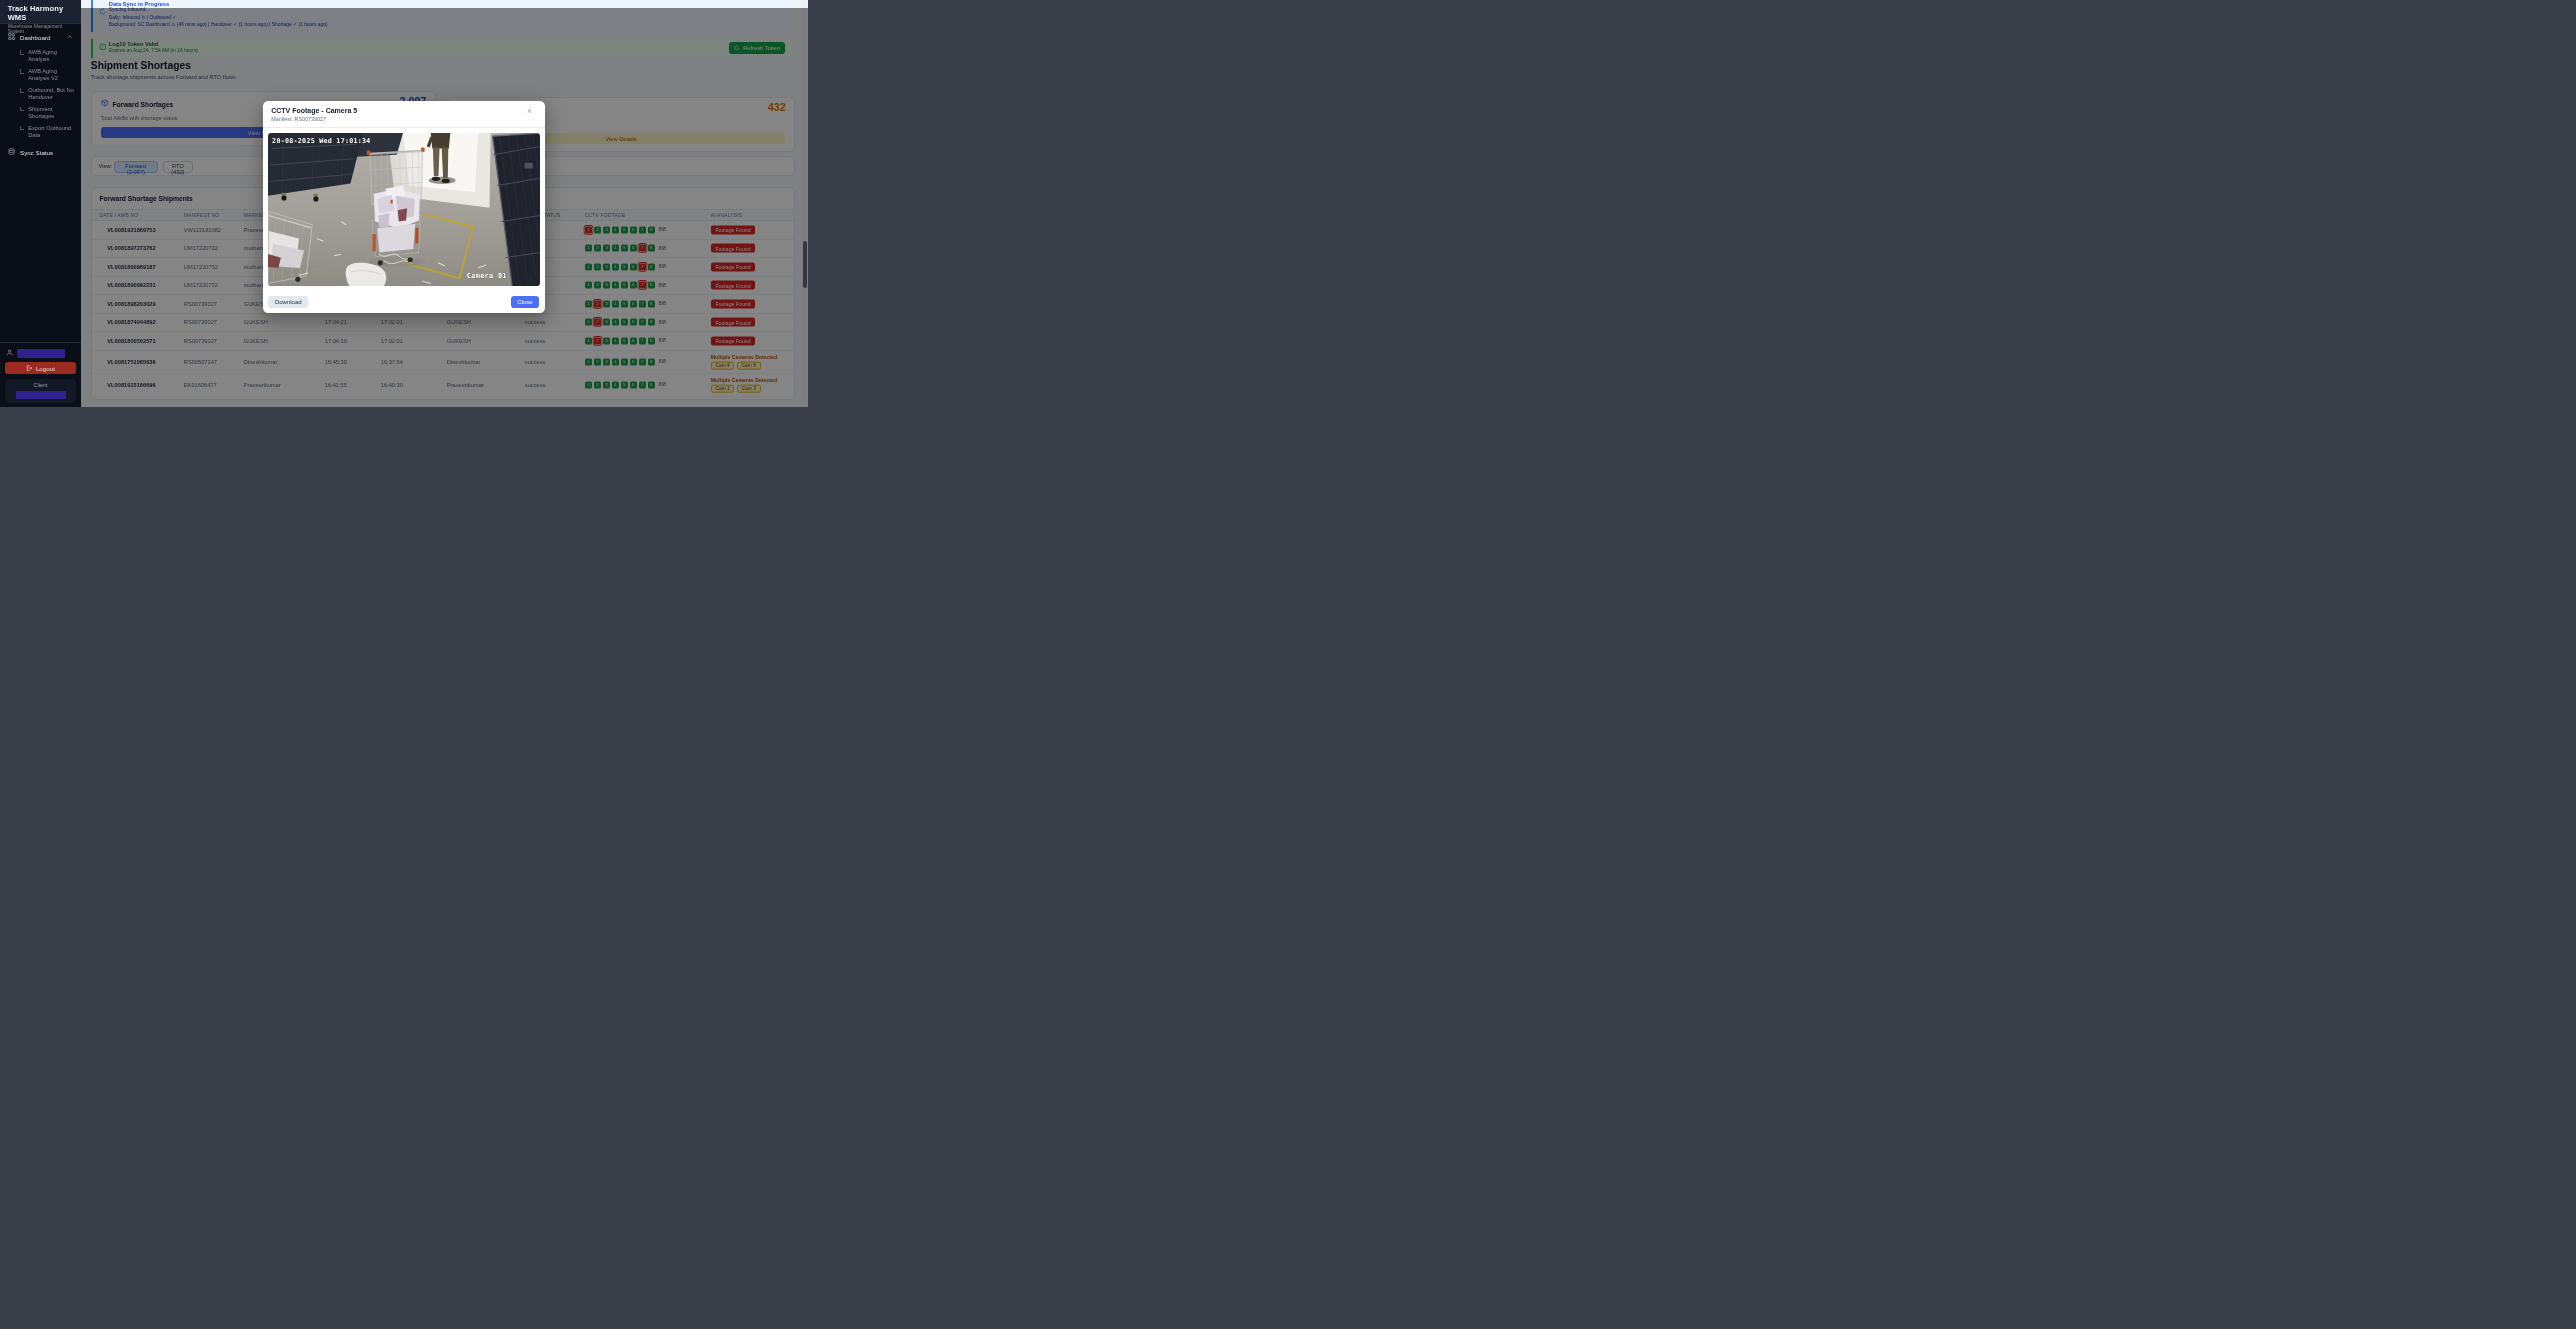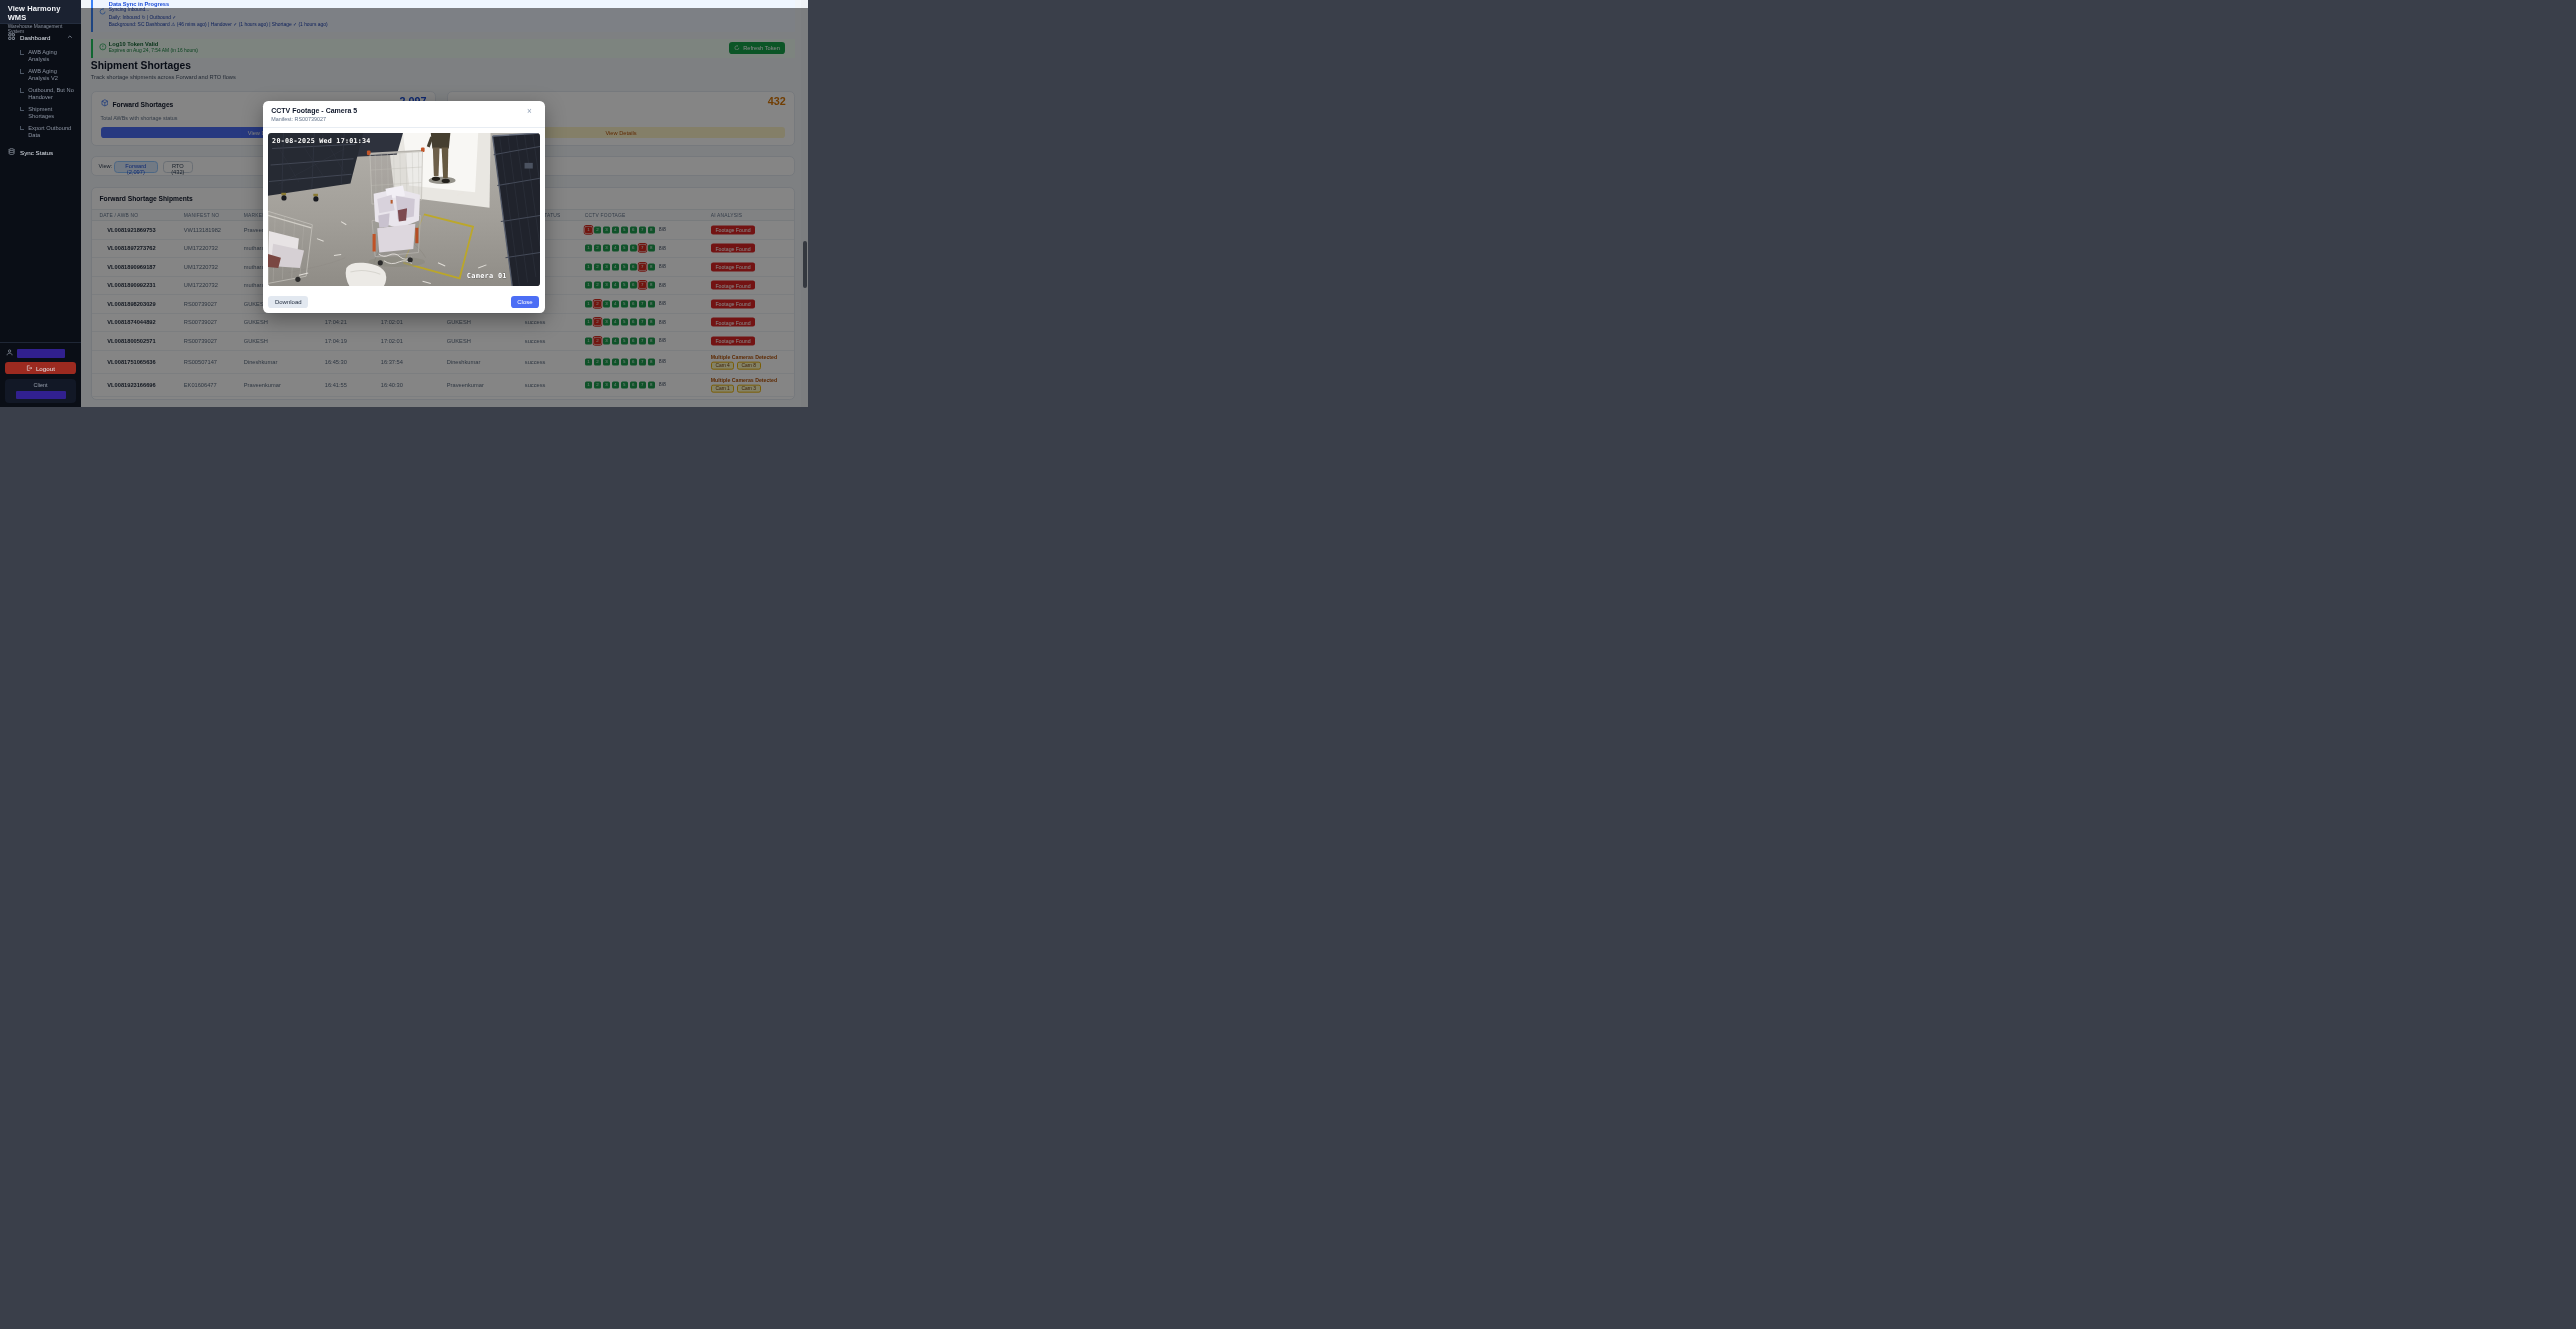--- a/index.html
+++ b/index.html
@@ -49,21 +49,21 @@
   .refresh-btn{position:absolute;right:9.8px;top:3.1px;height:12px;padding:0 5.2px;background:#16a34a;color:#fff;
                border:none;border-radius:3.1px;font-size:5.7px;display:flex;align-items:center;gap:3.1px;cursor:pointer;
                font-family:"Liberation Sans",sans-serif;}
 
   .page-head{position:absolute;left:9.8px;top:60px;}
   .ph-title{font-size:10.3px;font-weight:bold;color:#0f172a;}
   .ph-sub{font-size:5.7px;color:#475569;margin-top:2.6px;}
 
   .card{position:absolute;background:#fff;border:0.5px solid #e2e8f0;border-radius:5.2px;}
   .card-fwd{left:9.8px;top:91px;width:345px;height:55px;}
-  .card-rto{left:366px;top:91px;width:348px;height:55px;}
+  .card-rto{left:366px;top:97px;width:348px;height:55px;}
   .card-title-row{position:absolute;left:8.8px;top:7.2px;display:flex;align-items:center;gap:4.1px;}
   .card-title{font-size:6.7px;font-weight:bold;color:#0f172a;}
   .card-num{position:absolute;right:8.2px;top:3.1px;font-size:10.8px;font-weight:bold;}
   .num-blue{color:#1d4ed8;} .num-amber{color:#d97706;}
   .card-desc{position:absolute;left:8.8px;top:23px;font-size:5.4px;color:#64748b;}
   .card-btn{position:absolute;left:8.8px;right:8.8px;top:35px;height:11.3px;border:none;border-radius:3.1px;
             font-size:5.7px;cursor:pointer;font-family:"Liberation Sans",sans-serif;}
   .btn-blue{background:#4c6ef5;color:#fff;}
   .btn-amber{background:#fef3c7;color:#b45309;}
 
@@ -112,21 +112,21 @@
   .md-download{left:5.2px;padding:0 6.7px;background:#e2e8f0;color:#1e293b;}
   .md-ok{right:5.7px;padding:0 6.7px;background:#4c6ef5;color:#fff;}
 </style>
 </head>
 <body>
 
 <div class="screen">
 
   <div class="sidebar">
     <div class="sb-head">
-      <div class="sb-title">View Harmony WMS</div>
+      <div class="sb-title">Track Harmony WMS</div>
       <div class="sb-sub">Warehouse Management System</div>
     </div>
     <div class="sb-nav">
       <div class="nav-row">
         <span>
           <svg width="7.2" height="7.2" viewBox="0 0 16 16" fill="none" stroke="#aab2c0" stroke-width="1.6">
             <rect x="1.5" y="1.5" width="5" height="5" rx="1"></rect>
               <rect x="9.5" y="1.5" width="5" height="5" rx="1"></rect>
             <rect x="1.5" y="9.5" width="5" height="5" rx="1"></rect>
               <rect x="9.5" y="9.5" width="5" height="5" rx="1"></rect>

